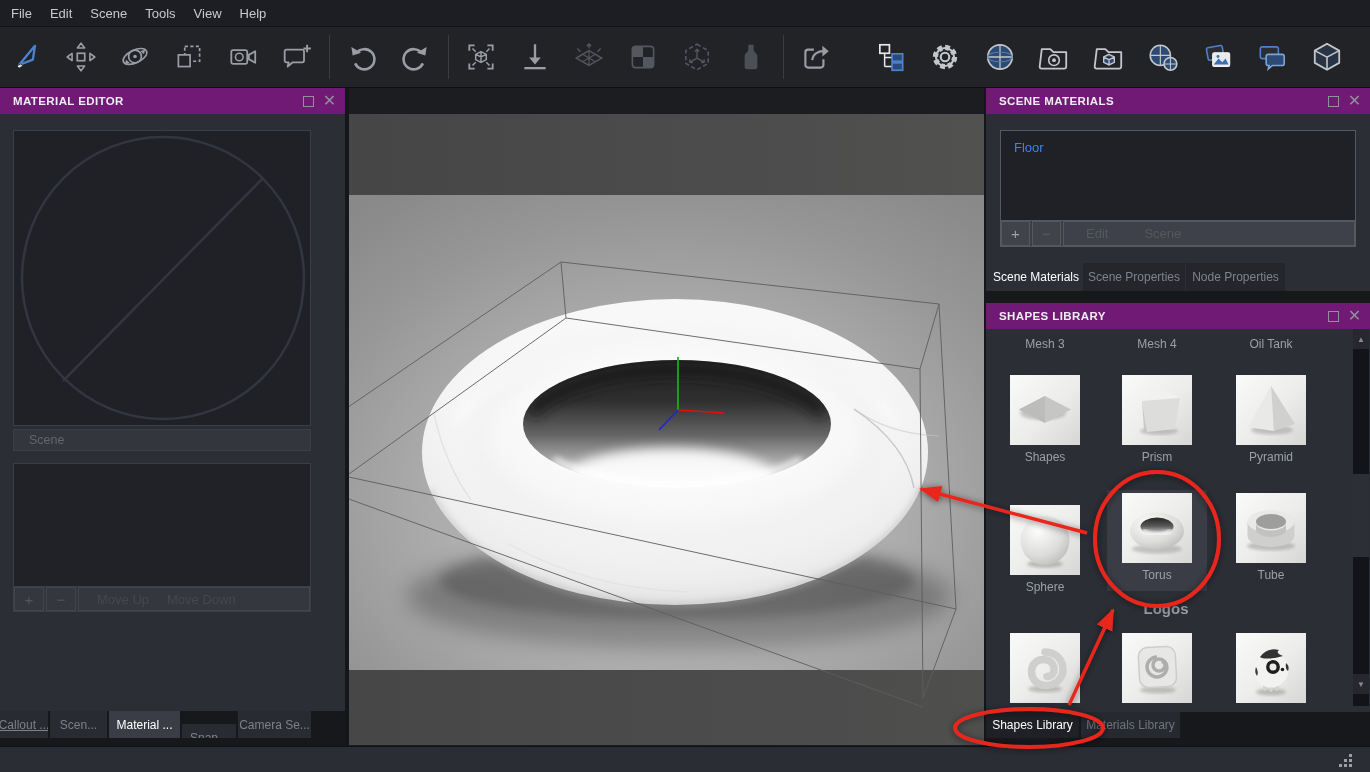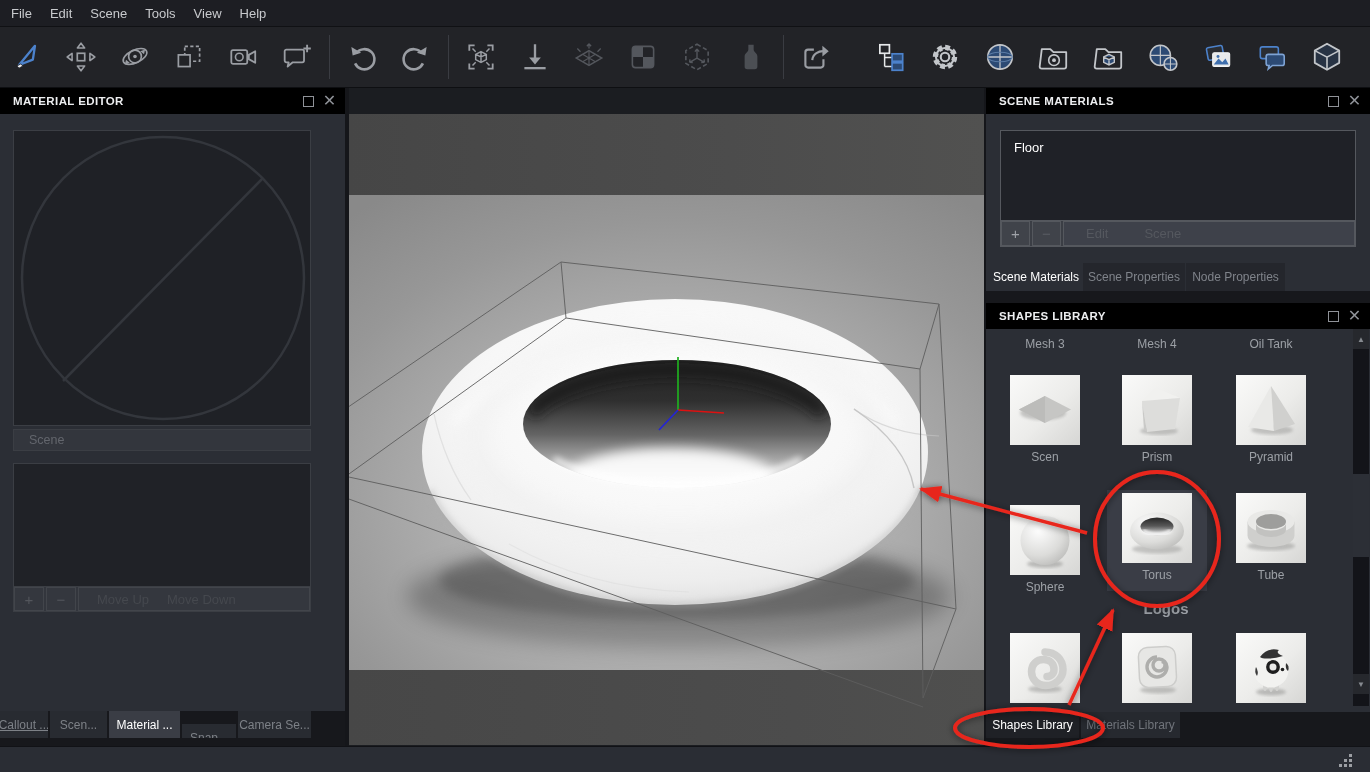--- a/index.html
+++ b/index.html
@@ -27,21 +27,21 @@
     background:#222327; border-bottom:1px solid #0e0f12;
     display:flex; align-items:center;
   }
   .tb-btn { width:54px; height:52px; display:flex; align-items:center; justify-content:center; flex:0 0 auto; }
   .tb-btn svg { width:34px; height:34px; }
   .tb-sep { width:1px; height:44px; background:#3a3c42; margin:0 5px; flex:0 0 auto; }
   #toolbar-right { margin-left:auto; display:flex; align-items:center; padding-right:16px; }
   
   .panel-titlebar {
     position:absolute; left:0; top:0; right:0; height:26px;
-    background:#000000; display:flex; align-items:center;
+    background:#701a75; display:flex; align-items:center;
     padding:0 8px 0 13px;
   }
   .panel-title {
     font-size:11.5px; font-weight:bold; color:#edeef0; letter-spacing:.4px; flex:1;
   }
   .ttl-btn { width:15px; height:15px; margin-left:6px; display:flex; align-items:center; justify-content:center; color:#8f9298; }
   .ttl-square { width:11px; height:11px; border:1px solid #8f9298; display:block; }
   .ttl-x { font-size:16px; line-height:12px; font-family:"Liberation Sans",sans-serif; color:#8f9298; }
 
   #left-panel { position:absolute; left:0; top:88px; width:345px; height:658px; background:#2b2e35; }
@@ -99,21 +99,21 @@
   }
   #viewport { position:absolute; left:0; top:26px; width:635px; height:631px; background:#4a4a49; }
   #viewport svg { display:block; }
 
   
   #right-panel { position:absolute; left:986px; top:88px; width:384px; height:658px; background:#2b2e35; }
   #sm-box {
     position:absolute; left:14px; top:42px; width:356px; height:117px;
     background:#1f2127; border:1px solid #55585e;
   }
-  .sm-item { color:#ffffff; font-size:13px; padding:9px 0 0 13px; }
+  .sm-item { color:#3b82f6; font-size:13px; padding:9px 0 0 13px; }
   #sm-box .box-btnrow { height:26px; background:#3b3e45; border-top:1px solid #55585e; }
   #sm-box .sq-btn { width:29px; background:#40434a; border-color:#55585e; color:#9fa2a8; }
   #sm-box .sq-btn.dim { color:#5a5d63; }
   #sm-box .wide-bar { background:#3e414a; border-color:#55585e; color:#55585f; }
   #sm-box .wide-bar span { margin-left:0; }
   #sm-box .wide-bar .b1 { margin-left:22px; }
   #sm-box .wide-bar .b2 { margin-left:36px; }
   #sm-tabs { left:4px; top:175px; width:380px; height:28px; background:transparent; }
   #sm-tabs .strip-tab { background:#24262c; color:#7f838a; margin-right:1px; }
   #sm-tabs .strip-tab.active { background:#2b2e35; color:#ffffff; }
@@ -536,21 +536,21 @@
     </linearGradient>
     <filter id="b_plane">
               <feGaussianBlur stdDeviation="1.6"></feGaussianBlur>
             </filter>
   </defs>
   <rect width="70" height="70" fill="url(#g_plane)"></rect>
           <ellipse cx="33" cy="38" rx="23" ry="7" fill="#8e8e8c" opacity="0.45" filter="url(#b_plane)"></ellipse>
               <path d="M35 21 L61 34.5 L35 48 L9 34.5 Z" fill="#c6c6c4"></path>
               <path d="M35 21 L9 34.5 L35 48 Z" fill="#bcbcba"></path>
         </svg>
-        <div class="shape-label">Scen</div>
+        <div class="shape-label">Shapes</div>
       </div>
       <div class="shape-cell" style="left: 235px; top: 46px;">
         <svg class="shape-thumb" viewBox="0 0 70 70">
           <defs>
     <linearGradient id="g_pyramid" x1="0" y1="0" x2="1" y2="1">
       <stop offset="0" stop-color="#fafaf9"></stop>
               <stop offset="0.55" stop-color="#ececea"></stop>
               <stop offset="1" stop-color="#d6d6d4"></stop>
     </linearGradient>
     <radialGradient id="s_pyramid" cx="0.36" cy="0.3" r="0.85">

